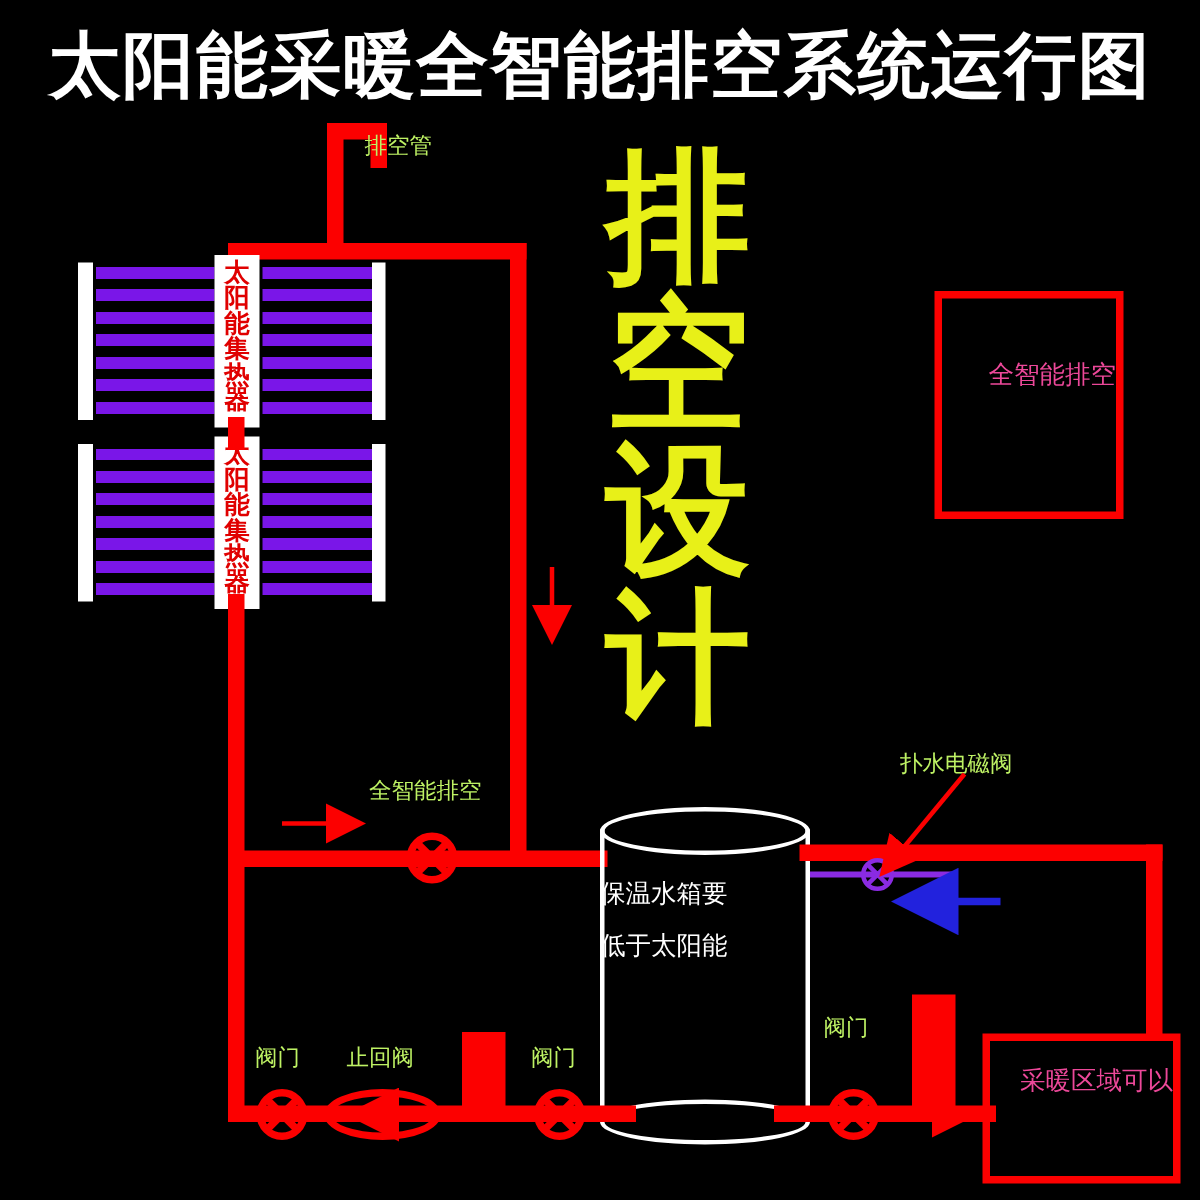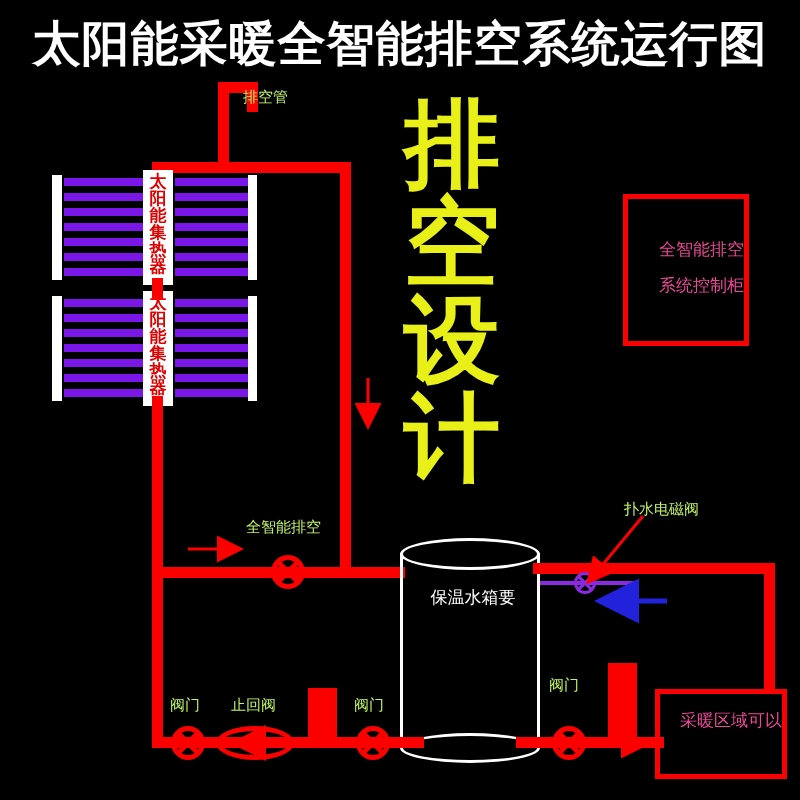--- a/index.html
+++ b/index.html
@@ -89,23 +89,23 @@
   .tank-ellipse {
     position: absolute;
     border: 3px solid #ffffff;
     border-radius: 50%;
     box-sizing: border-box;
     background: transparent;
   }
   #tank-text {
     left: 400px; top: 580px;
     width: 146px;
-    text-align: center;
+    text-align: left;
     color: #ffffff;
-    font-family: Liberation Sans, sans-serif;
+    font-family: Liberation Mono, monospace;
     font-size: 17px;
     line-height: 35px;
   }
   #tank-text span { display: block; }
 
   
   .valve {
     position: absolute;
     width: 34px; height: 34px;
     border: 5px solid #fc0000;
@@ -156,21 +156,21 @@
   #cabinet-box {
     left: 623px; top: 194px;
     width: 126px; height: 152px;
     font-size: 17px;
     line-height: 36px;
     padding-top: 33px;
   }
   #cabinet-box span { display: block; }
   #heating-box {
     left: 655px; top: 689px;
-    width: 132px; height: 90px;
+    width: 132px; height: 100px;
     font-size: 17px;
     line-height: 33px;
     padding-top: 10px;
   }
   #heating-box span { display: block; }
 
   
   .label {
     position: absolute;
     color: #bef264;
@@ -247,28 +247,29 @@
 
   <div class="abs pipe-h" style="left:152px; top:567px; width:253px;"></div>
   <div class="valve" style="left:271px; top:555px;"></div>
   <div class="label" style="left:246px; top:518px;">全智能排空</div>
 
   <div id="tank-body" class="abs"></div>
   <div class="tank-ellipse" style="left:400px; top:538px; width:140px; height:32px;"></div>
   <div class="tank-ellipse" style="left:400px; top:733px; width:140px; height:30px;"></div>
   <div id="tank-text" class="abs">
     <span>保温水箱要</span>
+    <span>低于太阳能</span>
   </div>
 
   <div class="abs pipe-h" style="left:533px; top:563px; width:242px;"></div>
   <div class="abs pipe-v" style="left:764px; top:563px; height:130px;"></div>
 
   <div class="abs" style="left:540px; top:581px; width:98px; height:4px; background:#8a2be2;"></div>
   <div class="valve purple" style="left:574px; top:572px;"></div>
-  <div class="label" style="left:624px; top:500px;">扑水电磁阀</div>
+  <div class="label" style="left:600px; top:500px;">扑水电磁阀</div>
 
   <div class="abs pipe-h" style="left:152px; top:737px; width:272px;"></div>
   <div class="abs pipe-h" style="left:516px; top:737px; width:148px;"></div>
 
   <div class="valve" style="left:171px; top:726px;"></div>
   <div class="label" style="left:170px; top:696px;">阀门</div>
 
   <div id="checkvalve" class="abs"></div>
   <div class="label" style="left:231px; top:696px;font-family:Liberation Serif, serif;">止回阀</div>
 
@@ -277,21 +278,20 @@
   <div class="valve" style="left:356px; top:726px;"></div>
   <div class="label" style="left:354px; top:696px;">阀门</div>
 
   <div class="valve" style="left:552px; top:726px;"></div>
   <div class="label" style="left:549px; top:676px;">阀门</div>
 
   <div class="pump" style="left:608px; top:663px; width:29px; height:76px;"></div>
 
   <div id="cabinet-box" class="redbox">
     <span>全智能排空</span>
-    <span>系统控制柜</span>
   </div>
 
   <div id="heating-box" class="redbox">
     <span>采暖区域可以</span>
   </div>
 
   <svg id="arrows" viewBox="0 0 800 800">
     <defs>
       <marker id="ar-red" markerWidth="9" markerHeight="9" refX="7" refY="4.5" orient="auto">
         <path d="M0,0 L9,4.5 L0,9 z" fill="#fc0000"></path>

